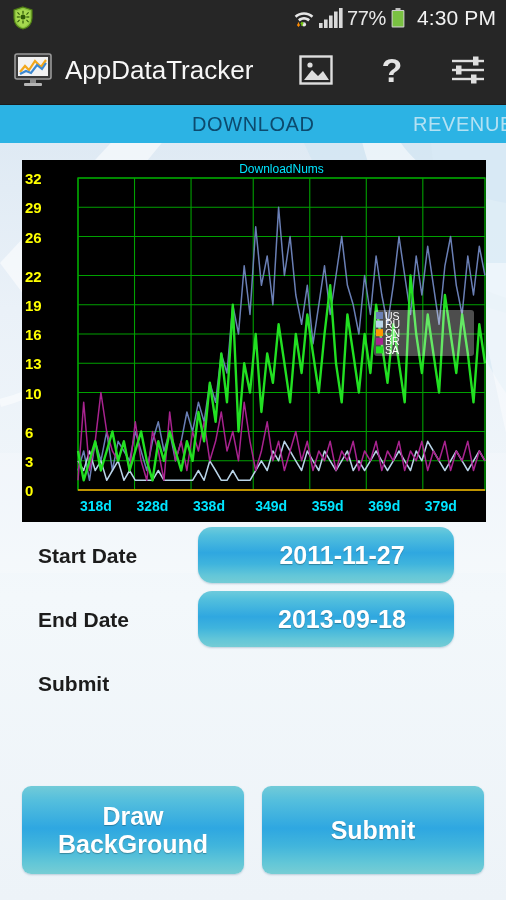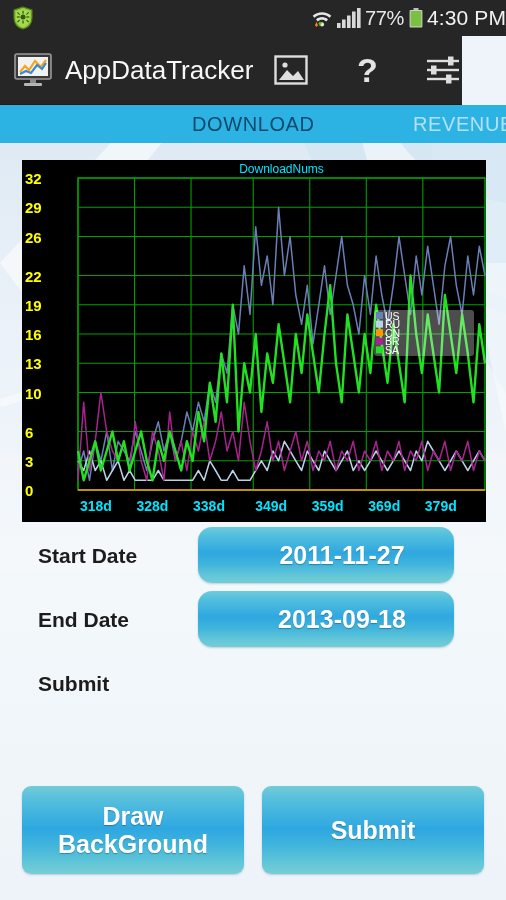--- a/index.html
+++ b/index.html
@@ -13,37 +13,37 @@
 
   
   .statusbar {
     position:absolute; top:0; left:0; width:506px; height:36px;
     background:#262626;
     display:flex; align-items:center;
   }
   .sb-left { display:flex; align-items:center; padding-left:12px; }
   .sb-right {
     margin-left:auto; display:flex; align-items:center;
-    gap:4px;
+    padding-right:10px; gap:4px;
   }
   .shield-icon { width:22px; height:24px; display:block; }
   .wifi-icon   { width:22px; height:20px; display:block; }
   .signal-icon { width:24px; height:20px; display:block; }
   .batt-pct {
     color:#e8e8e8; font-size:20px; letter-spacing:-0.3px;
     font-family:"Liberation Sans", sans-serif;
   }
   .batt-icon { width:14px; height:20px; display:block; margin-left:1px; }
   .sb-clock {
-    color:#f2f2f2; font-size:21px; margin-left:0; letter-spacing:0.1px;
+    color:#f2f2f2; font-size:21px; margin-left:8px; letter-spacing:0.1px;
   }
 
   
   .actionbar {
-    position:absolute; top:36px; left:0; width:462px; height:69px;
+    position:absolute; top:36px; left:0; width:506px; height:69px;
     background:#262626; display:flex; align-items:center;
     border-bottom:1px solid #1b1b1b;
   }
   .app-icon { width:38px; height:34px; margin-left:14px; display:block; }
   .app-title {
     color:#f7f7f7; font-size:26px; margin-left:13px;
     font-weight:400; white-space:nowrap;
   }
   .ab-actions { margin-left:auto; display:flex; align-items:center; }
   .ab-btn {

